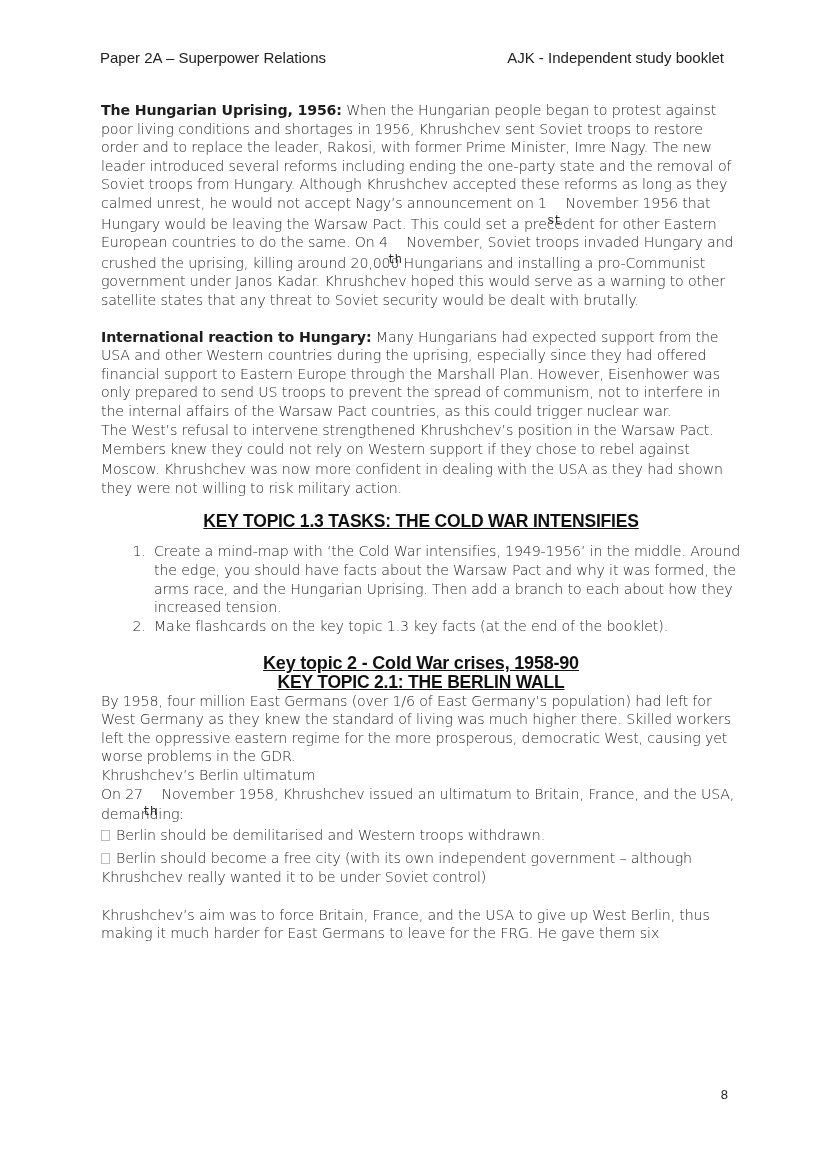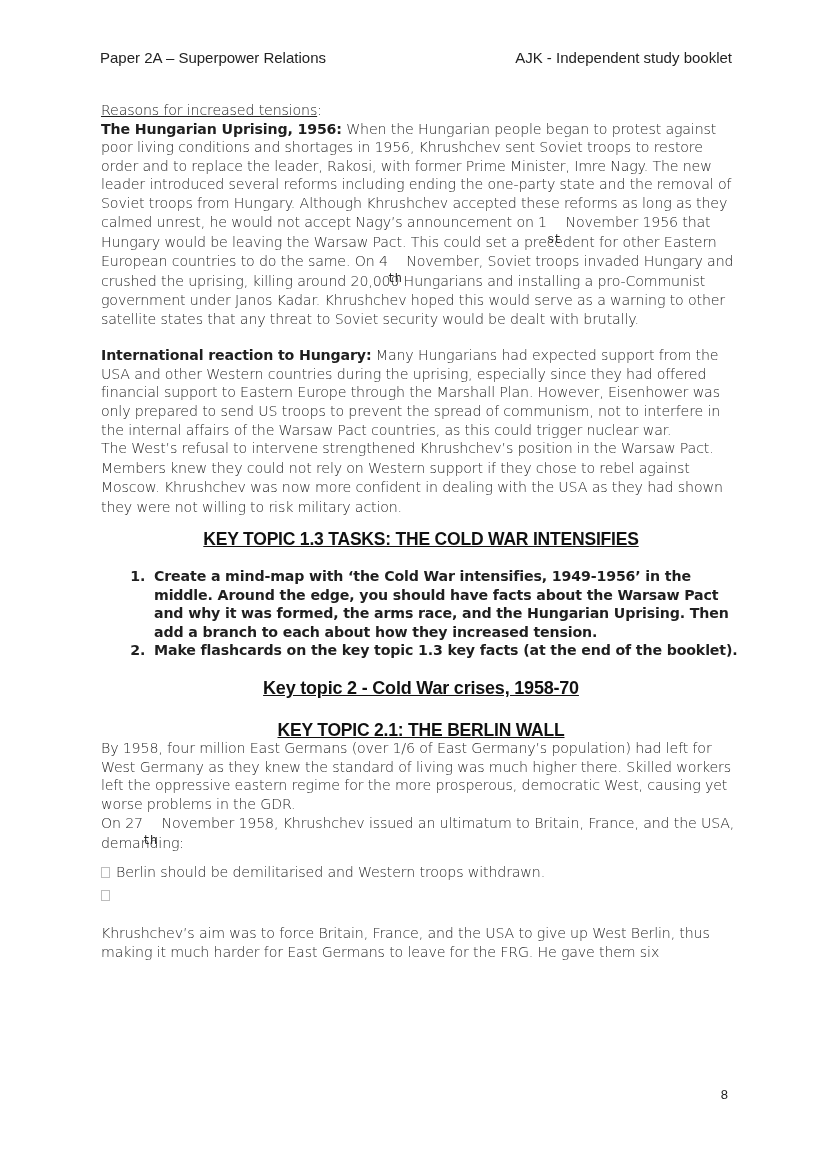--- a/index.html
+++ b/index.html
@@ -5,79 +5,79 @@
     html, body { margin: 0; padding: 0; background: #ffffff; }
     body {
       width: 828px; height: 1171px; position: relative; overflow: hidden;
       font-family: "DejaVu Sans", sans-serif; color: #1f1f1f;
     }
     .hdr {
       position: absolute; top: 49px; font-family: "Liberation Sans", sans-serif;
       font-size: 15px; color: #222;
     }
     .hdr-left { left: 100px; }
-    .hdr-right { right: 96px; }
+    .hdr-right { right: 104px; }
     .content {
       position: absolute; left: 101px; top: 101px; width: 640px;
       font-size: 14.2px; line-height: 18.6px; letter-spacing: -0.15px;
       font-weight: 300;
     }
     .p { margin: 0; }
     .gap { height: 18px; }
     .u { text-decoration: underline; }
     b { font-weight: 700; }
     sup { font-size: 12px; vertical-align: baseline; position: relative; top: 16px; font-family: Liberation Mono, monospace; }
     .kt {
       font-family: "Liberation Sans", sans-serif; font-weight: 700;
       font-size: 17.5px; text-decoration: underline; margin: 0;
       letter-spacing: -0.2px; color: #111; text-align: center;
     }
-    ol { margin: 18px 0 0 0; padding-left: 49px; font-weight: bold; }
+    ol { margin: 12px 0 0 0; padding-left: 49px; }
     ol li { padding-left: 4px; }
     .center { text-align: center; }
     .bullet {
       display: inline-block; width: 9px; height: 11px; border: 1px solid #bdbdbd;
       margin-right: 6px; vertical-align: -1px; box-sizing: border-box;
     }
     .pnum {
       position: absolute; top: 1087px; right: 100px;
       font-family: "Liberation Sans", sans-serif; font-size: 13px; color: #222;
     }
   </style>
 </head>
 <body>
 
 <div class="hdr hdr-left">Paper 2A – Superpower Relations</div>
 <div class="hdr hdr-right">AJK - Independent study booklet</div>
 
 <div class="content">
 
-  <p class="p"><span class="u">Reasons for increased tensions</span><span>:</span></p>
 
   <p class="p"><b>The Hungarian Uprising, 1956:</b><span> When the Hungarian people began to protest against poor living conditions and shortages in 1956, Khrushchev sent Soviet troops to restore order and to replace the leader, Rakosi, with former Prime Minister, Imre Nagy. The new leader introduced several reforms including ending the one-party state and the removal of Soviet troops from Hungary. Although Khrushchev accepted these reforms as long as they calmed unrest, he would not accept Nagy’s announcement on 1</span><sup>st</sup><span> November 1956 that Hungary would be leaving the Warsaw Pact. This could set a precedent for other Eastern European countries to do the same. On 4</span><sup>th</sup><span> November, Soviet troops invaded Hungary and crushed the uprising, killing around 20,000 Hungarians and installing a pro-Communist government under Janos Kadar. Khrushchev hoped this would serve as a warning to other satellite states that any threat to Soviet security would be dealt with brutally.</span></p>
 
   <div class="gap"></div>
 
   <p class="p"><b>International reaction to Hungary:</b><span> Many Hungarians had expected support from the USA and other Western countries during the uprising, especially since they had offered financial support to Eastern Europe through the Marshall Plan. However, Eisenhower was only prepared to send US troops to prevent the spread of communism, not to interfere in the internal affairs of the Warsaw Pact countries, as this could trigger nuclear war.</span></p>
   <p class="p" style="line-height:19.6px;">The West’s refusal to intervene strengthened Khrushchev’s position in the Warsaw Pact. Members knew they could not rely on Western support if they chose to rebel against Moscow. Khrushchev was now more confident in dealing with the USA as they had shown they were not willing to risk military action.</p>
 
   <h2 class="kt" style="margin-top:13px;">KEY TOPIC 1.3 TASKS: THE COLD WAR INTENSIFIES</h2>
   <ol>
     <li>Create a mind-map with ‘the Cold War intensifies, 1949-1956’ in the middle. Around the edge, you should have facts about the Warsaw Pact and why it was formed, the arms race, and the Hungarian Uprising. Then add a branch to each about how they increased tension.</li>
     <li>Make flashcards on the key topic 1.3 key facts (at the end of the booklet).</li>
   </ol>
 
-  <h2 class="kt center" style="margin-top:19px; font-size:18px;">Key topic 2 - Cold War crises, 1958-70</h2>
+  <h2 class="kt center" style="margin-top:19px; font-size:18px;">Key topic 2 - Cold War crises, 1958-90</h2>
 
-  <h2 class="kt" style="margin-top:23px;">KEY TOPIC 2.1: THE BERLIN WALL</h2>
+  <h2 class="kt" style="">KEY TOPIC 2.1: THE BERLIN WALL</h2>
 
   <p class="p">By 1958, four million East Germans (over 1/6 of East Germany’s population) had left for West Germany as they knew the standard of living was much higher there. Skilled workers left the oppressive eastern regime for the more prosperous, democratic West, causing yet worse problems in the GDR.</p>
+  <p class="p">Khrushchev’s Berlin ultimatum</p>
   <p class="p"><span>On 27</span><sup>th</sup><span> November 1958, Khrushchev issued an ultimatum to Britain, France, and the USA, demanding:</span></p>
 
-  <p class="p" style="margin-top:10px;"><span class="bullet"></span><span>Berlin should be demilitarised and Western troops withdrawn.</span></p>
-  <p class="p" style="margin-top:5px;"><span class="bullet"></span></p>
+  <p class="p" style="margin-top:2px;"><span class="bullet"></span><span>Berlin should be demilitarised and Western troops withdrawn.</span></p>
+  <p class="p" style="margin-top:5px;"><span class="bullet"></span><span>Berlin should become a free city (with its own independent government – although Khrushchev really wanted it to be under Soviet control)</span></p>
 
   <div class="gap" style="height:19px;"></div>
 
   <p class="p">Khrushchev’s aim was to force Britain, France, and the USA to give up West Berlin, thus making it much harder for East Germans to leave for the FRG. He gave them six</p>
 </div>
 
 <div class="pnum">8</div>
 
 </body></html>

